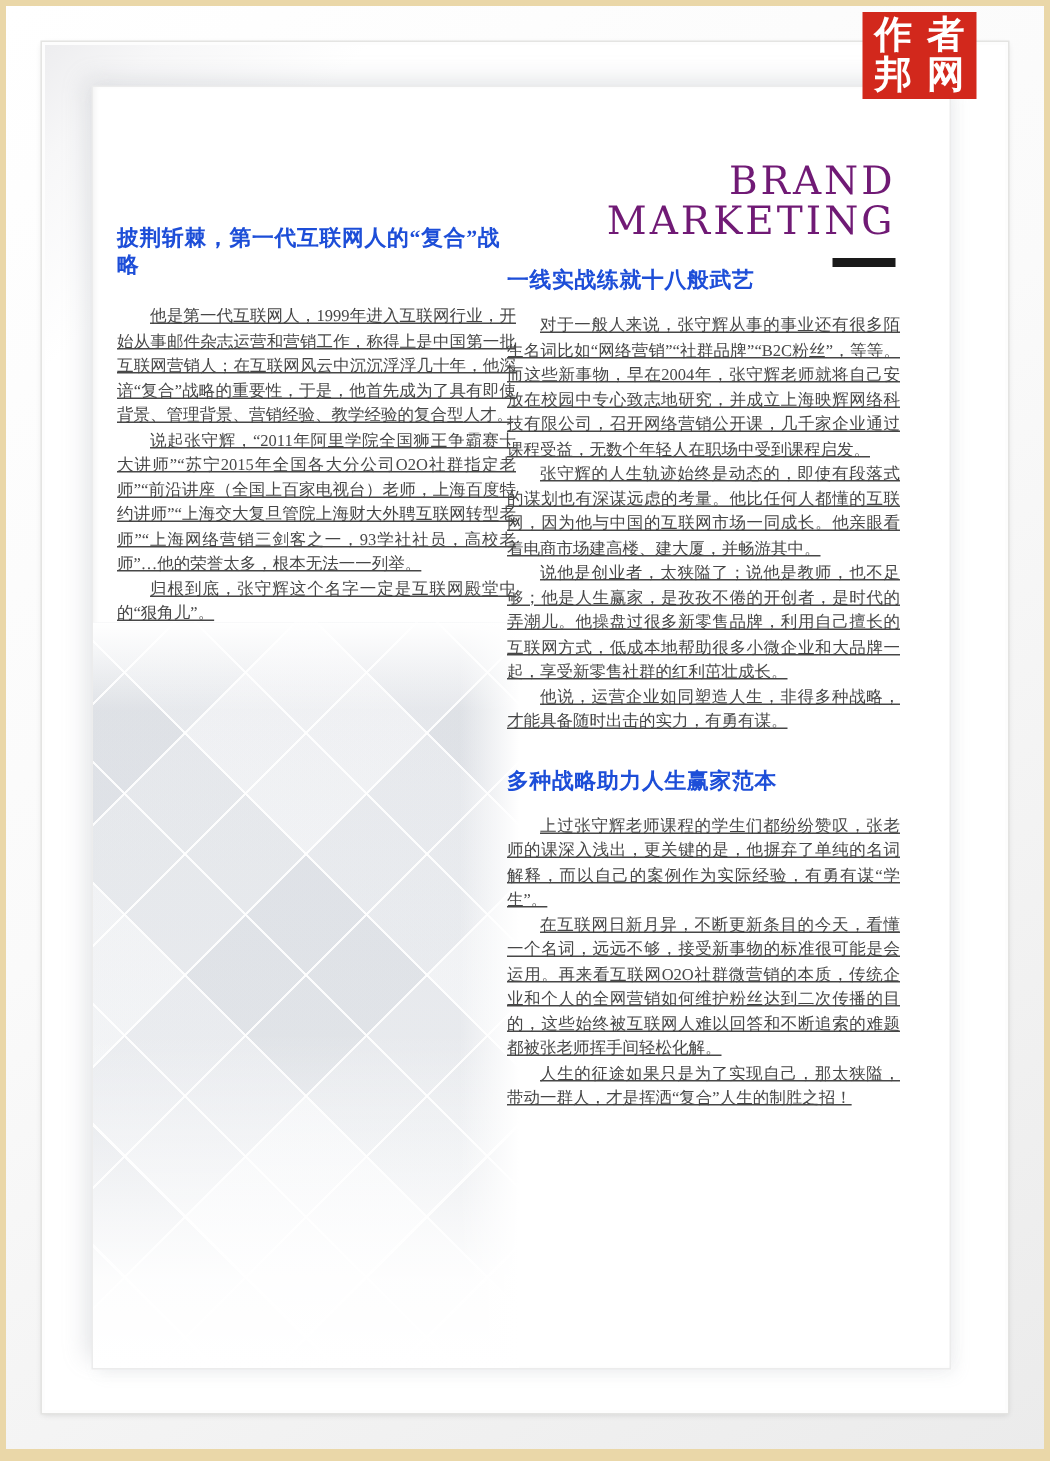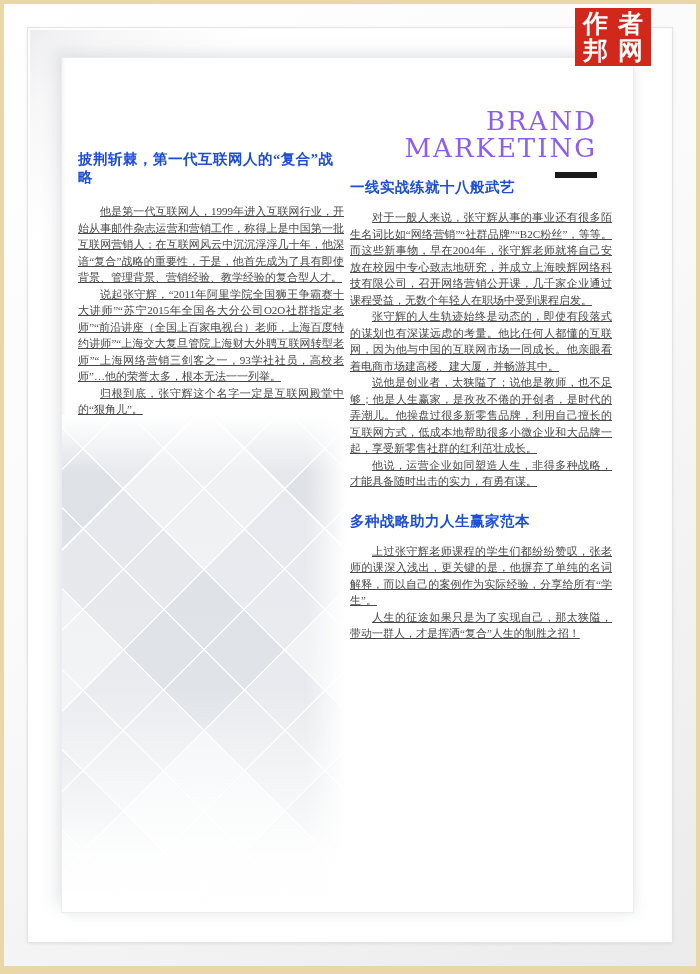--- a/index.html
+++ b/index.html
@@ -49,33 +49,33 @@
     background:#d2281c;color:#ffffff;z-index:5;
     display:flex;flex-direction:column;justify-content:center;
     font-family:"Liberation Sans","DejaVu Sans",sans-serif;
     font-weight:700;font-size:25px;line-height:27px;text-align:center;
   }
   .badge .row{display:flex;justify-content:space-around;padding:0 3px;}
   
   .brand{
     position:absolute;top:50px;right:36px;text-align:right;
     font-family:"DejaVu Serif","Liberation Serif",serif;
-    font-size:26px;line-height:27px;letter-spacing:2px;color:#8b5cf6;
+    font-size:26px;line-height:27px;letter-spacing:2px;color:#701a75;
   }
   .brand .bar{width:42px;height:6px;background:#1a1a1a;margin:10px 0 0 auto;}
   
   .col{position:absolute;color:#474747;font-size:11px;line-height:16.5px;text-align:justify;}
   .col p{margin:0;text-indent:2em;text-decoration:underline;}
   .col h2{
     margin:0;font-size:14.5px;line-height:18px;color:#1d4ed8;
     letter-spacing:.5px;font-weight:700;text-align:left;text-indent:0;
   }
   .left-col{left:16px;top:92px;width:266px;}
   .left-col h2{margin-bottom:17px;}
-  .right-col{left:288px;top:120px;width:262px;}
+  .right-col{left:276px;top:120px;width:262px;}
   .right-col h2{margin-top:22px;margin-bottom:13px;}
   .right-col h2:first-child{margin-top:0;}
 </style>
 </head>
 <body>
 
 <div class="molding"></div>
 <div class="mat"></div>
 
 <div class="page">
@@ -97,21 +97,22 @@
 
   <section class="col right-col">
     <h2>一线实战练就十八般武艺</h2>
     <p>对于一般人来说，张守辉从事的事业还有很多陌生名词比如“网络营销”“社群品牌”“B2C粉丝”，等等。而这些新事物，早在2004年，张守辉老师就将自己安放在校园中专心致志地研究，并成立上海映辉网络科技有限公司，召开网络营销公开课，几千家企业通过课程受益，无数个年轻人在职场中受到课程启发。</p>
 
     <p>张守辉的人生轨迹始终是动态的，即使有段落式的谋划也有深谋远虑的考量。他比任何人都懂的互联网，因为他与中国的互联网市场一同成长。他亲眼看着电商市场建高楼、建大厦，并畅游其中。</p>
     <p>说他是创业者，太狭隘了；说他是教师，也不足够；他是人生赢家，是孜孜不倦的开创者，是时代的弄潮儿。他操盘过很多新零售品牌，利用自己擅长的互联网方式，低成本地帮助很多小微企业和大品牌一起，享受新零售社群的红利茁壮成长。</p>
     <p>他说，运营企业如同塑造人生，非得多种战略，才能具备随时出击的实力，有勇有谋。</p>
 
     <h2>多种战略助力人生赢家范本</h2>
-    <p>上过张守辉老师课程的学生们都纷纷赞叹，张老师的课深入浅出，更关键的是，他摒弃了单纯的名词解释，而以自己的案例作为实际经验，分享给所有“学生”。</p>
+    <p>上过张守辉老师课程的学生们都纷纷赞叹，张老师的课深入浅出，更关键的是，他摒弃了单纯的名词解释，而以自己的案例作为实际经验，有勇有谋“学生”。</p>
+    <p>在互联网日新月异，不断更新条目的今天，看懂一个名词，远远不够，接受新事物的标准很可能是会运用。再来看互联网O2O社群微营销的本质，传统企业和个人的全网营销如何维护粉丝达到二次传播的目的，这些始终被互联网人难以回答和不断追索的难题都被张老师挥手间轻松化解。</p>
     <p>人生的征途如果只是为了实现自己，那太狭隘，带动一群人，才是挥洒“复合”人生的制胜之招！</p>
   </section>
 
 </div>
 
 <div class="badge">
   <div class="row">
     <span>作</span>
     <span>者</span>
   </div>

